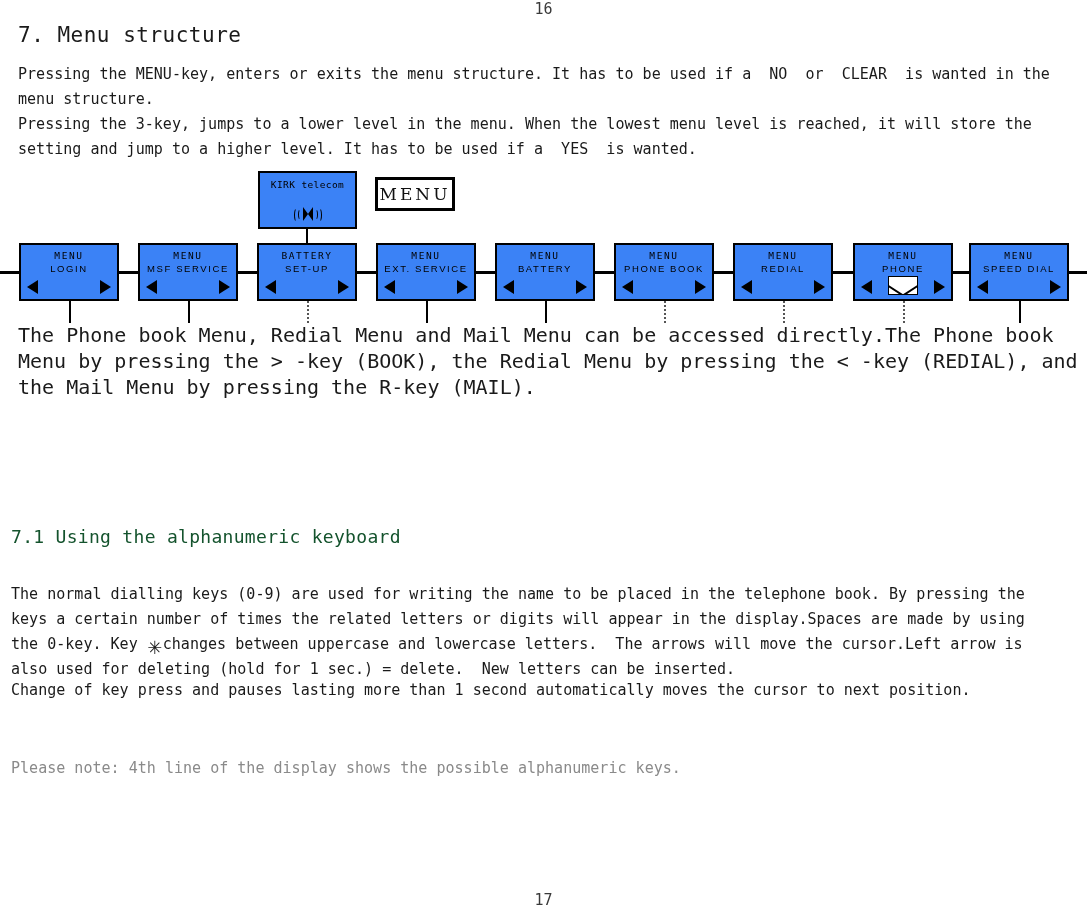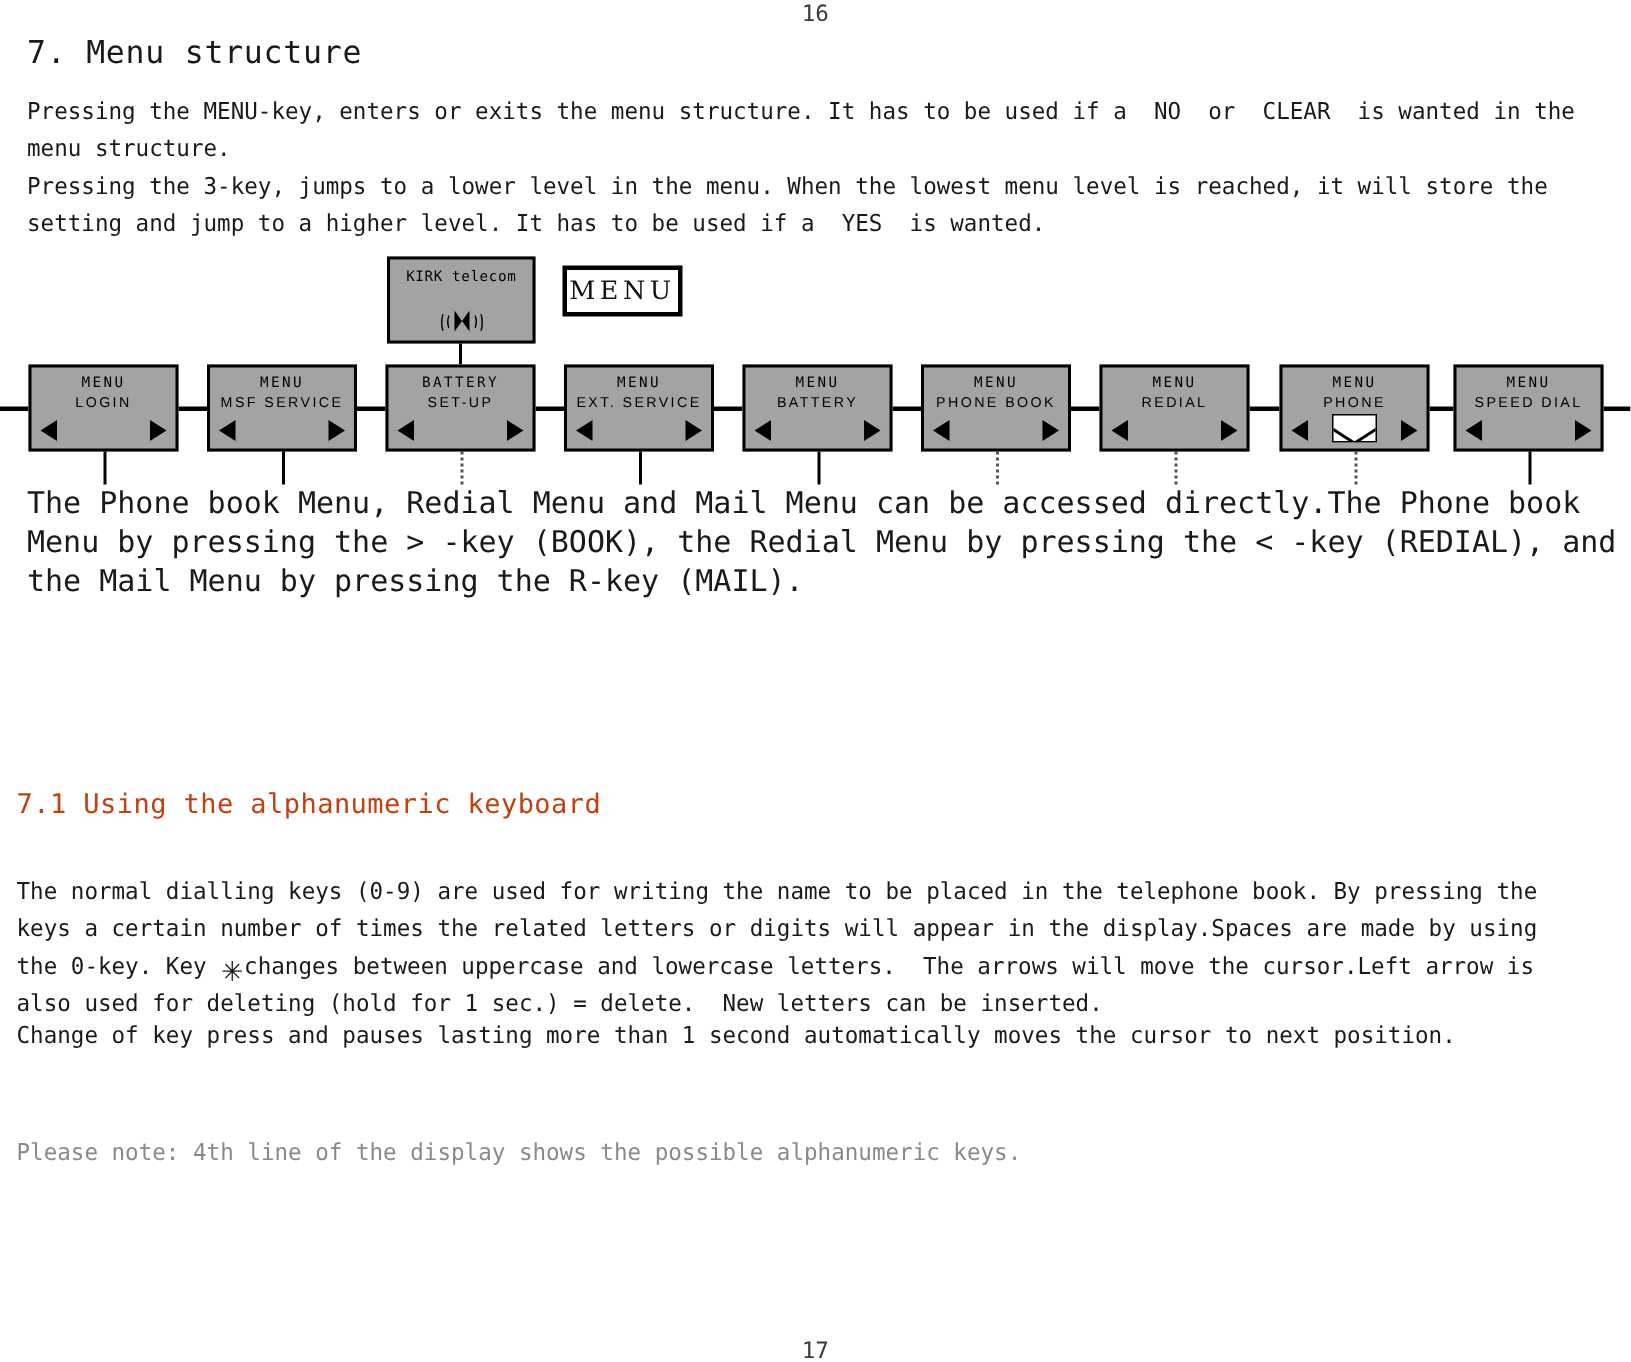--- a/index.html
+++ b/index.html
@@ -37,21 +37,21 @@
     color: #1a1a1a;
     white-space: nowrap;
   }
 
   .h2 {
     position: absolute;
     left: 11px;
     top: 526px;
     font-size: 18px;
     letter-spacing: 0.3px;
-    color: #c2410c;
+    color: #14532d;
     white-space: nowrap;
   }
 
   .para {
     position: absolute;
     font-size: 15.5px;
     line-height: 25px;
     color: #1a1a1a;
     white-space: pre-wrap;
   }
@@ -80,21 +80,21 @@
   #diagram {
     position: absolute;
     left: 0;
     top: 165px;
     width: 1087px;
     height: 150px;
   }
 
   .lcd {
     position: absolute;
-    background: #a3a3a3;
+    background: #3b82f6;
     border: 2px solid #000000;
     box-sizing: border-box;
   }
 
   .lcd-title {
     position: absolute;
     left: 0; right: 0;
     text-align: center;
     font-family: "DejaVu Sans Mono", "Liberation Mono", monospace;
     font-size: 9.5px;

